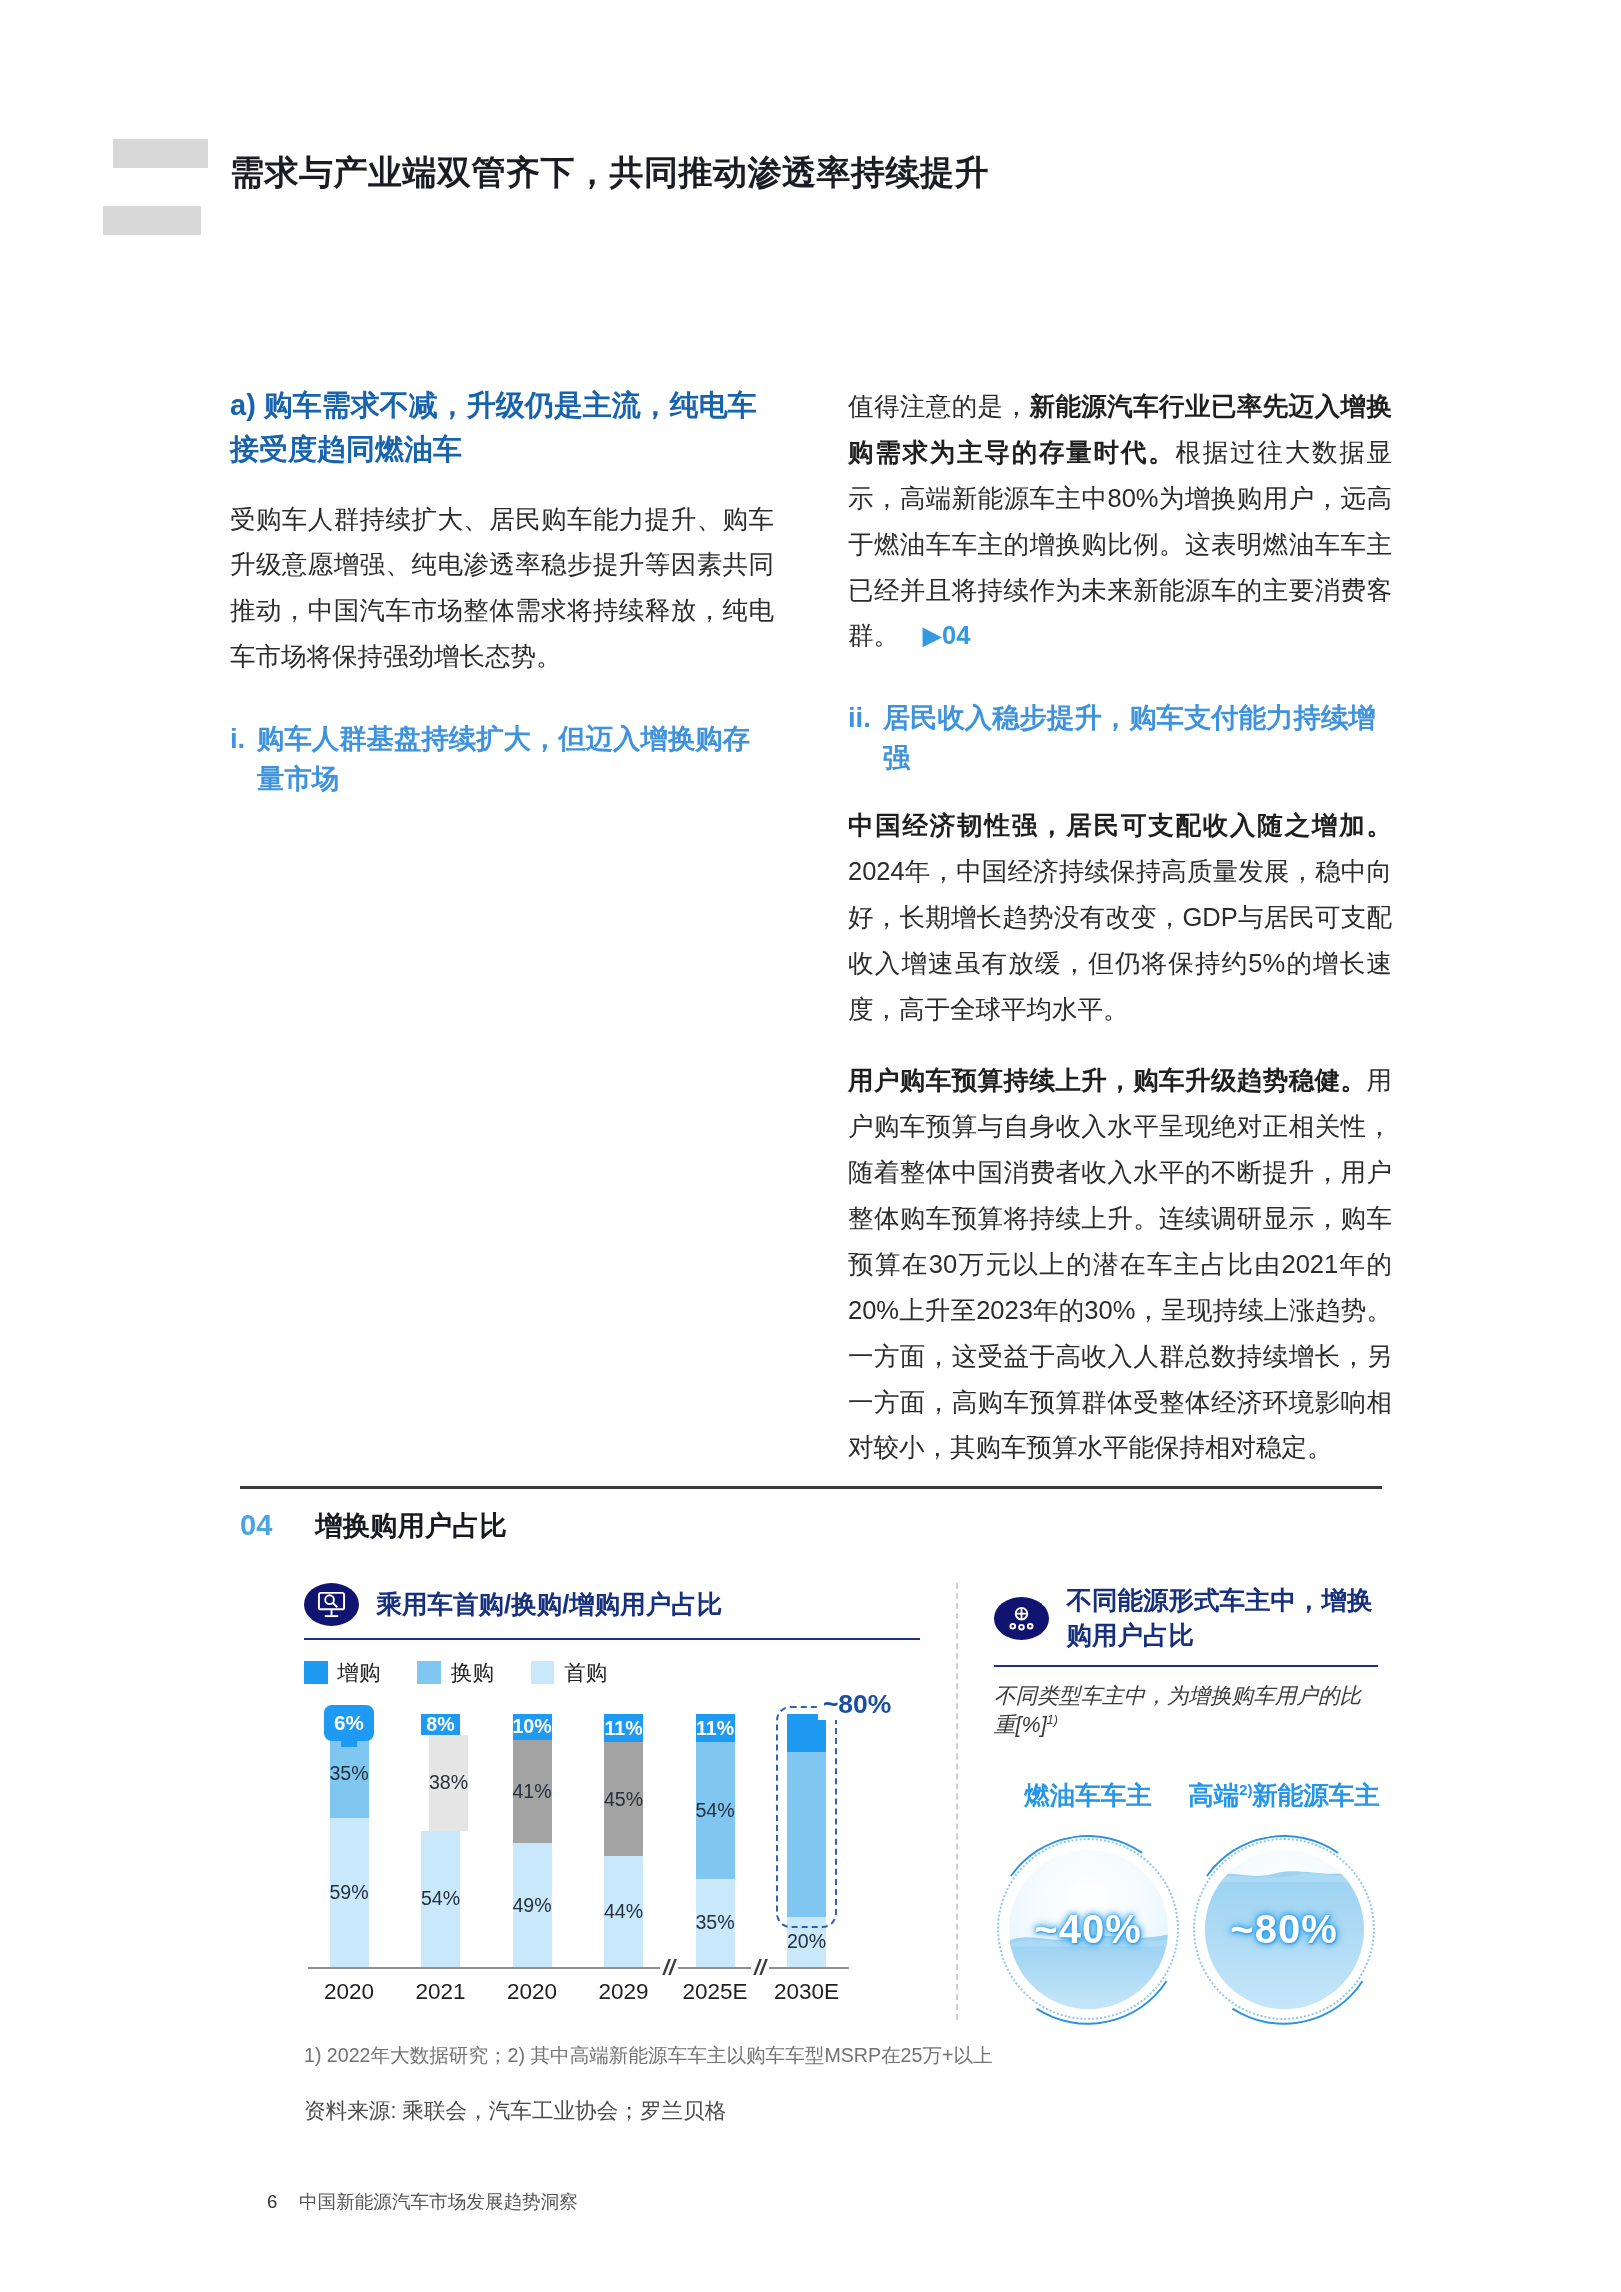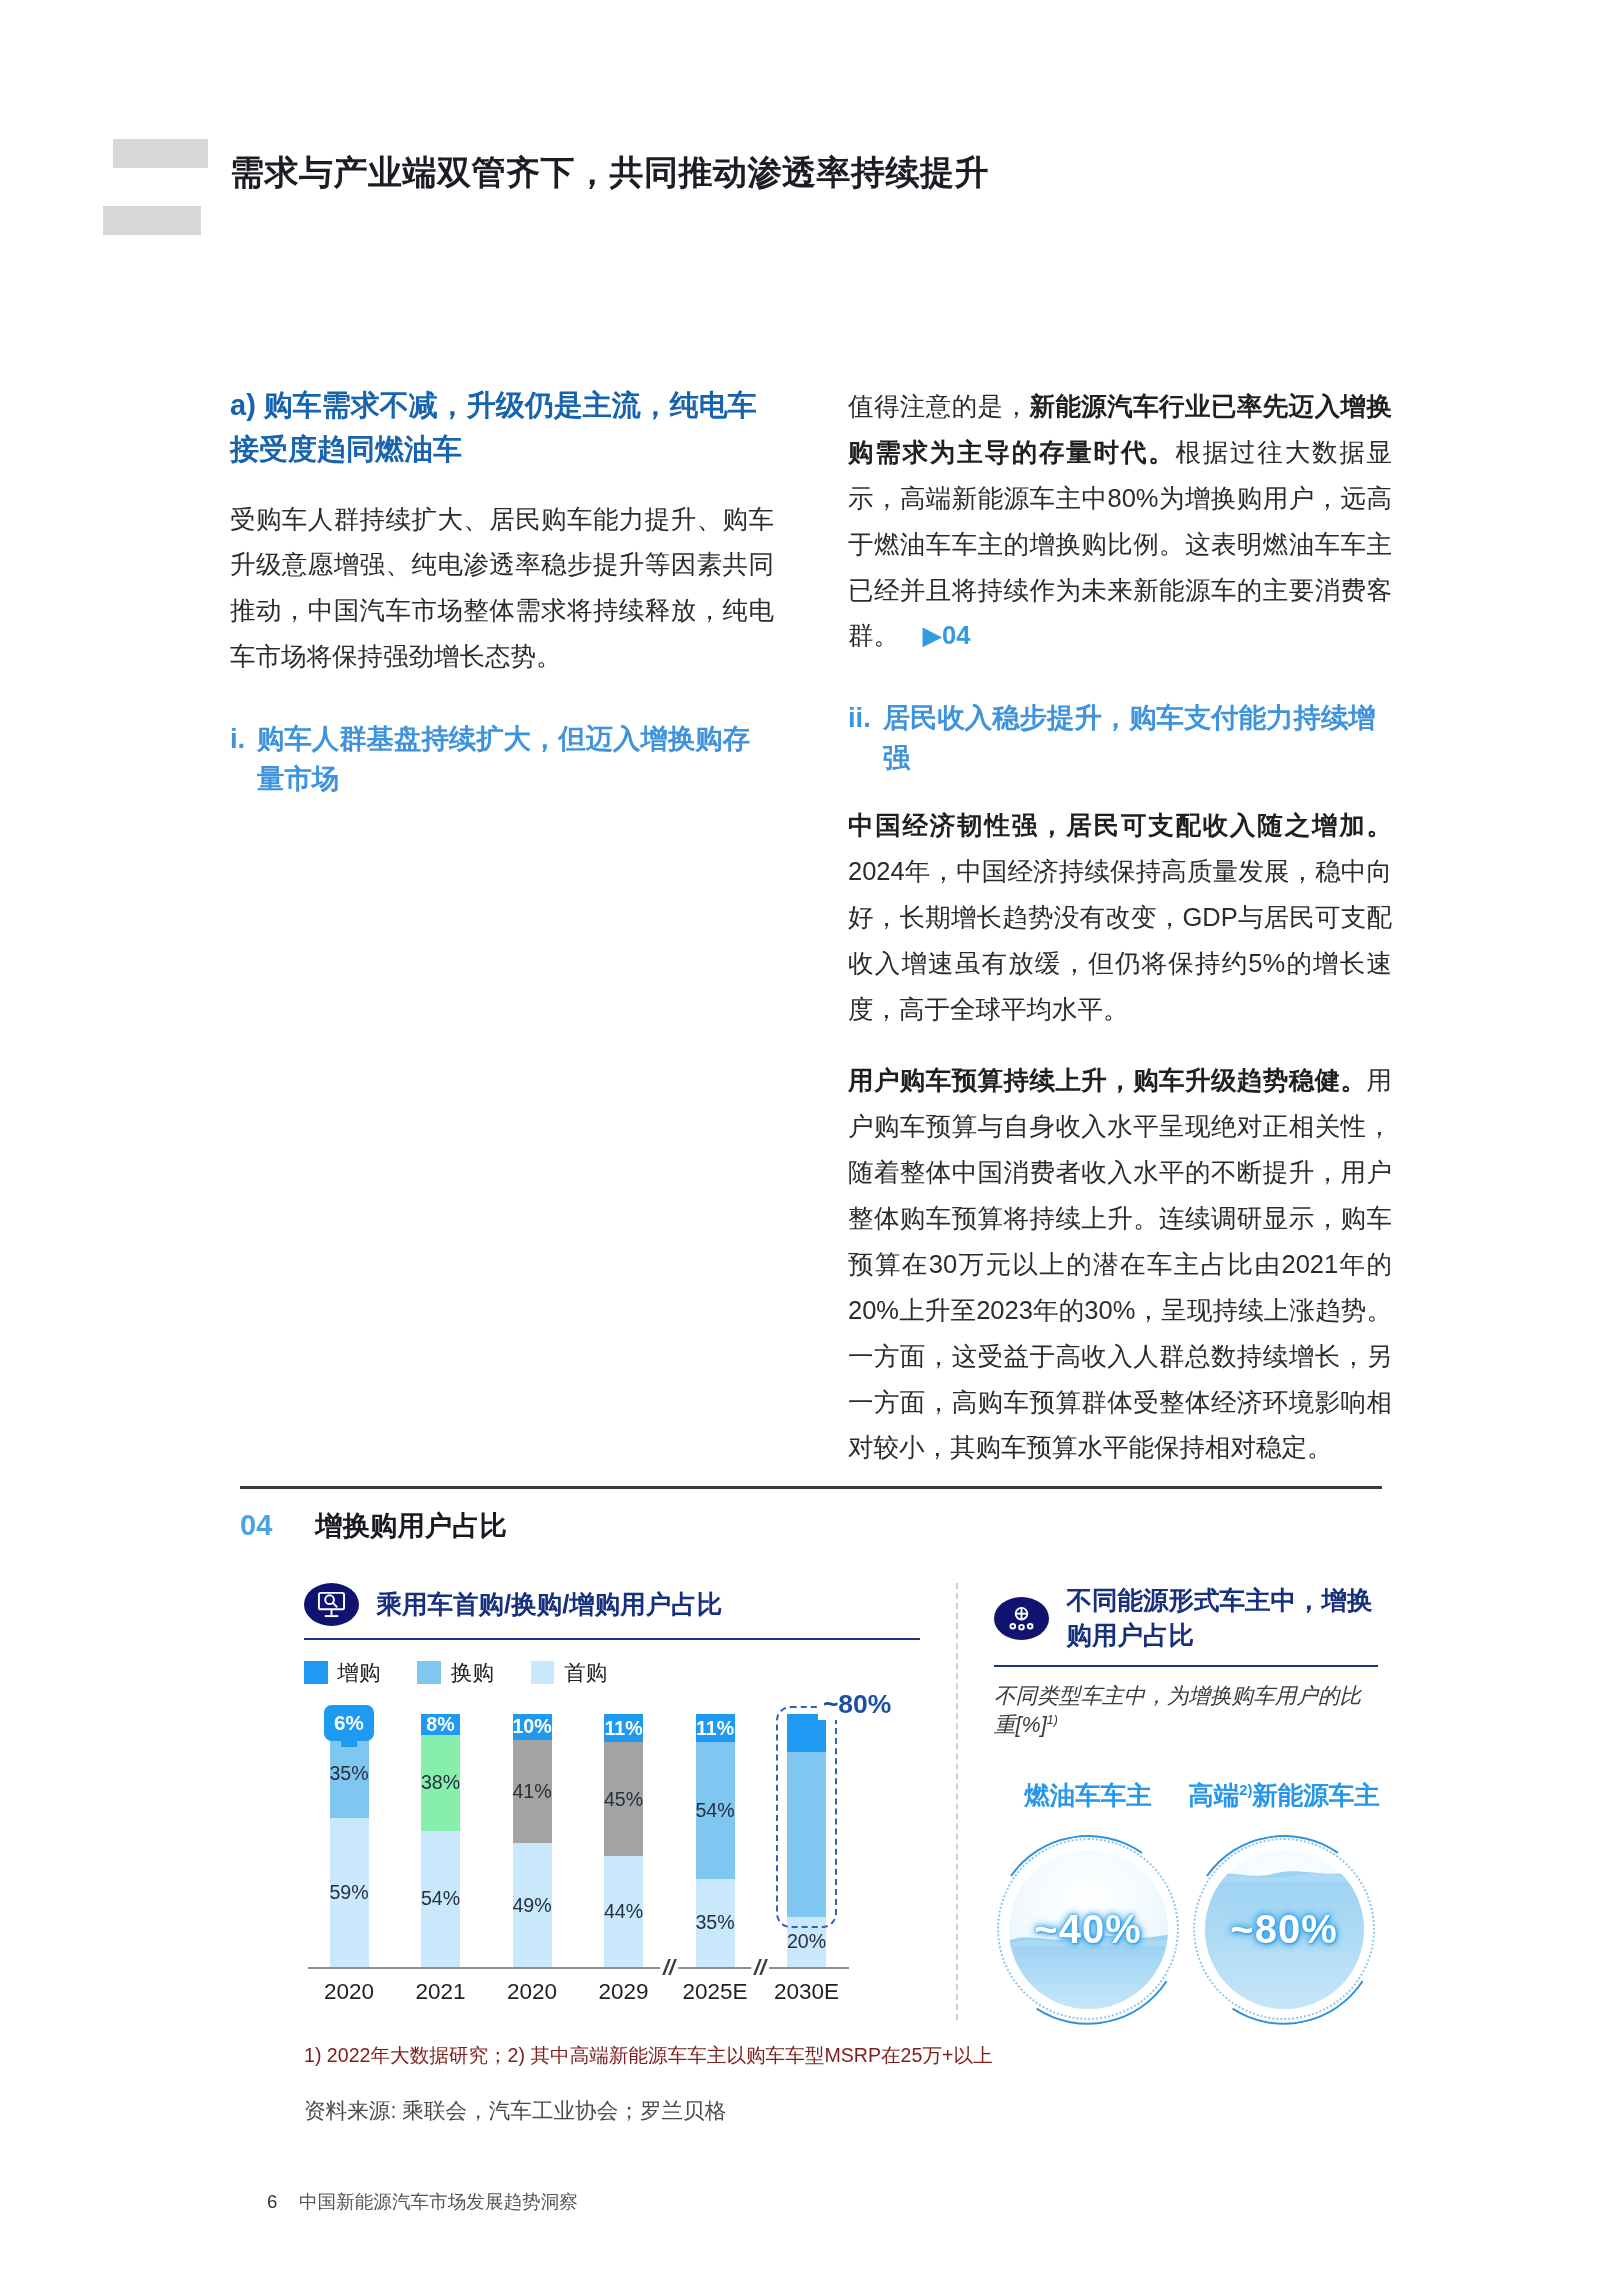--- a/index.html
+++ b/index.html
@@ -68,21 +68,21 @@
   .ring::before{border-top-color:#2e93de;transform:rotate(-10deg);}
   .ring::after{border-top-color:#2e93de;transform:rotate(168deg);}
   .circle{position:absolute;left:9.8px;top:9.8px;width:159px;height:159px;border-radius:50%;overflow:hidden;
           background:radial-gradient(circle at 50% 32%,#ffffff 0%,#f3fafe 45%,#d9edfb 100%);}
   .water{position:absolute;bottom:0;left:0;right:0;background:linear-gradient(180deg,#9ed3f2 0%,#c6e6f9 100%);}
   .wave{position:absolute;top:-18.6px;left:0;width:100%;height:19.6px;}
   .gauge-value{position:absolute;inset:0;display:flex;align-items:center;justify-content:center;
                font-size:40px;font-weight:700;color:#ffffff;letter-spacing:1px;
                text-shadow:0 0 2.9px #35a2e9,0 0 5.9px #35a2e9,0 0 9.8px #35a2e9,1px 1px 2px #2e93de;}
   
-  .fig-footnote{margin-left:64px;margin-top:21.6px;font-size:19.6px;color:#7f1d1d;}
+  .fig-footnote{margin-left:64px;margin-top:21.6px;font-size:19.6px;color:#737373;}
   .fig-source{margin-left:64px;margin-top:27.4px;font-size:21.6px;color:#4b4b4b;}
   
   .page-footer{position:absolute;left:267px;top:2189px;display:flex;align-items:baseline;gap:21.6px;}
   .footer-num{font-size:18.6px;color:#333;}
   .footer-text{font-size:18.6px;color:#555;}
 </style>
 </head>
 <body>
 
 <div class="page">
@@ -164,21 +164,21 @@
                 <div class="badge" style="background: rgb(30, 154, 243);">6%</div>
               </div>
               <div class="x-label">2020</div>
             </div>
             <div class="slot">
               <div class="bar-wrap">
                 <div class="bar">
                   <div class="seg" style="height: 8%; background: rgb(30, 154, 243);">
                     <span class="seg-label on-dark">8%</span>
                   </div>
-                  <div class="seg" style="height: 38%; background: #86efac;">
+                  <div class="seg" style="height: 38%; background: #e5e5e5; margin-left: 8px;">
                     <span class="seg-label">38%</span>
                   </div>
                   <div class="seg" style="height: 54%; background: rgb(201, 232, 251);">
                     <span class="seg-label">54%</span>
                   </div>
                 </div>
               </div>
               <div class="x-label">2021</div>
             </div>
             <div class="slot">

